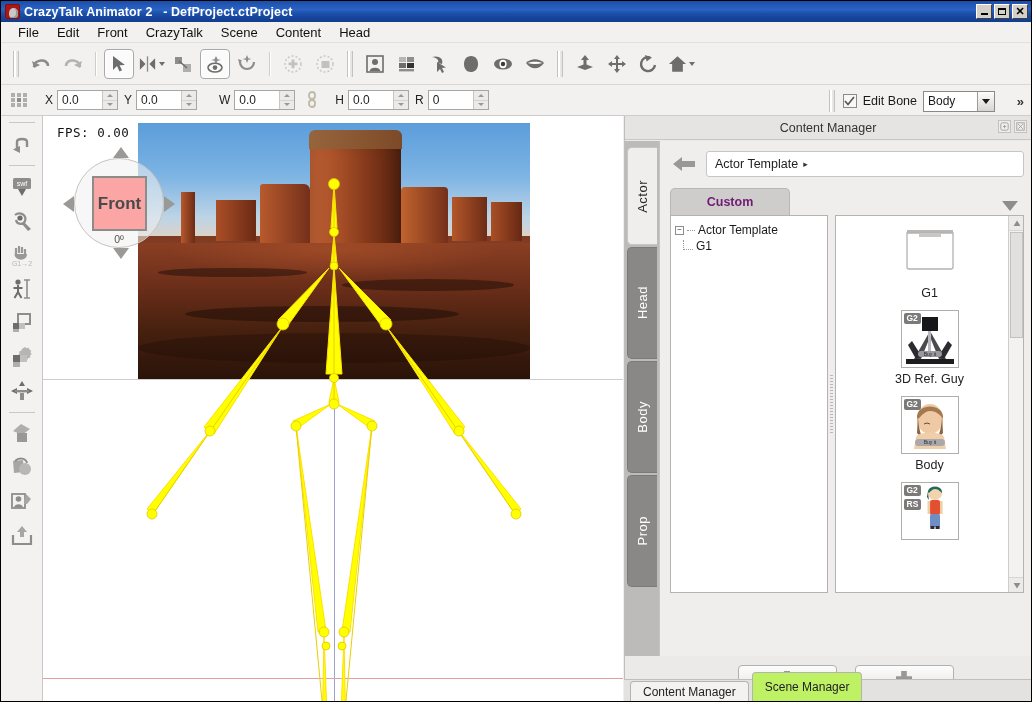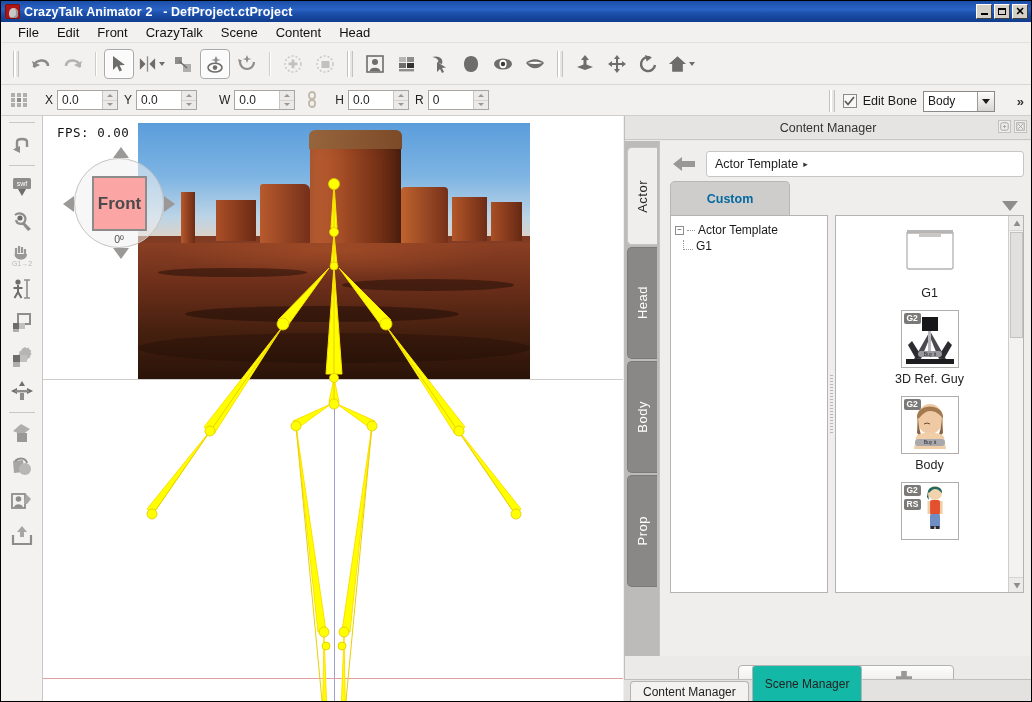--- a/index.html
+++ b/index.html
@@ -211,23 +211,23 @@
   .crumbrow{display:flex;align-items:center;gap:8px;}
   .backbtn{width:28px;height:24px;display:flex;align-items:center;justify-content:center;}
   .crumb{
     flex:1;height:26px;background:#fff;border:1px solid #c8c6c4;border-radius:3px;
     display:flex;align-items:center;padding-left:8px;font-size:12.5px;color:#222;
   }
   .crumb .arr{margin-left:5px;font-size:9px;color:#333;}
 
   .tabrow{display:flex;align-items:flex-end;margin-top:10px;position:relative;height:28px;}
   .tab{
-    height:34px;min-width:120px;display:flex;align-items:center;justify-content:center;
+    height:27px;min-width:120px;display:flex;align-items:center;justify-content:center;
     font-size:12.5px;font-weight:bold;border:1px solid #b9b7b5;border-bottom:none;
-    border-radius:5px 5px 0 0;background:#cfcdcb;color:#0369a1;margin-right:2px;
+    border-radius:5px 5px 0 0;background:#cfcdcb;color:#701a75;margin-right:2px;
   }
   .tab.active{background:#fdfdfd;color:#111;height:28px;}
   .tab-caret{
     position:absolute;right:6px;bottom:4px;width:0;height:0;
     border-left:8px solid transparent;border-right:8px solid transparent;border-top:10px solid #8f8d8b;
   }
 
   .panes{display:flex;height:378px;border:0;margin-top:0;}
   .tree{
     width:158px;background:#fff;border:1px solid #b5b3b1;padding:6px 4px;font-size:12px;overflow:hidden;
@@ -269,22 +269,22 @@
     width:99px;height:29px;border:1px solid #b3b1af;border-radius:4px;
     background:linear-gradient(to bottom,#fdfdfd,#e4e2e0);
     display:flex;align-items:center;justify-content:center;
   }
 
   .bottabs{
     position:absolute;left:623px;bottom:0;width:407px;height:22px;background:#e4e2e0;
     border-top:1px solid #c0bebc;display:flex;align-items:flex-end;padding-left:6px;
   }
   .btab{
-    height:36px;padding:0 12px;display:flex;align-items:center;font-size:12px;
-    border:1px solid #b5b3b1;border-bottom:none;border-radius:4px 4px 0 0;background:#14b8a6;margin-right:3px;color:#222;
+    height:29px;padding:0 12px;display:flex;align-items:center;font-size:12px;
+    border:1px solid #b5b3b1;border-bottom:none;border-radius:4px 4px 0 0;background:#bef264;margin-right:3px;color:#222;
   }
   .btab.active{background:#f3f2f1;height:20px;}
 </style>
 </head>
 <body>
 
 <div id="app">
 
   <div class="titlebar">
     <div class="title-icon"></div>

